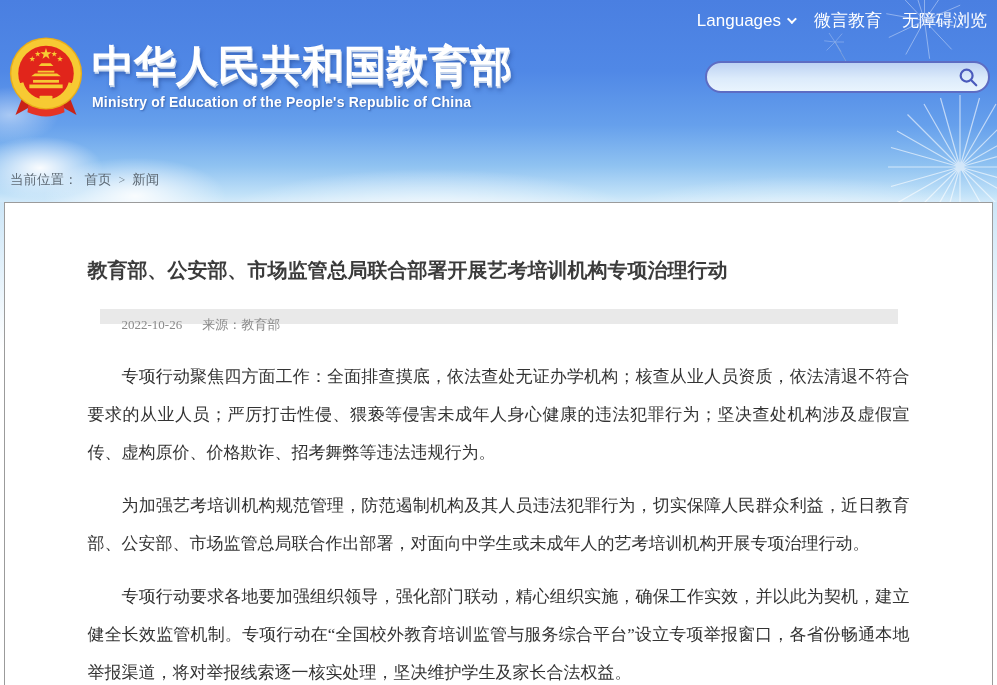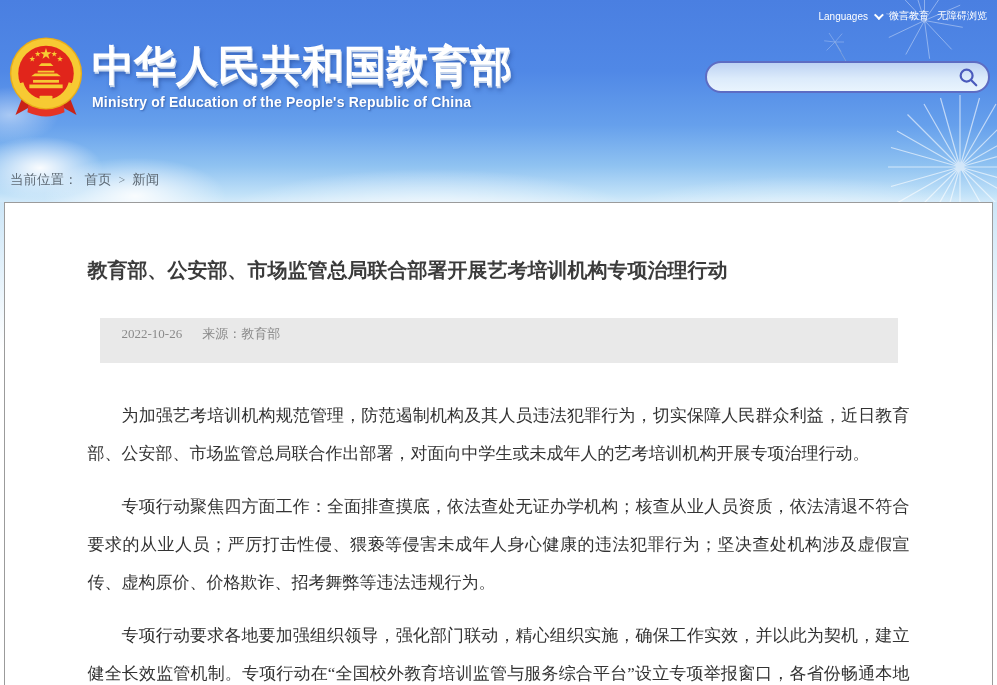--- a/index.html
+++ b/index.html
@@ -19,22 +19,22 @@
       radial-gradient(90px 45px at 40px 168px,  rgba(255,255,255,.95), rgba(255,255,255,0) 70%),
       radial-gradient(130px 55px at 135px 196px, rgba(255,255,255,.9),  rgba(255,255,255,0) 70%),
       radial-gradient(70px 40px at 10px 115px,  rgba(255,255,255,.45), rgba(255,255,255,0) 70%),
       radial-gradient(300px 70px at 430px 218px, rgba(255,255,255,.85), rgba(255,255,255,0) 70%),
       radial-gradient(280px 65px at 800px 222px, rgba(255,255,255,.6),  rgba(255,255,255,0) 70%),
       linear-gradient(180deg, #4a7fe1 0%, #5088e6 35%, #66a0ec 62%, #8fc2f1 82%, #c0e1f8 96%, #d2eafa 100%);
   }
 
   .topbar {
     position:absolute; top:9px; right:10px;
-    display:flex; align-items:center; gap:8px;
-    color:#ffffff; font-size:10px; z-index:5;
+    display:flex; align-items:center; gap:20px;
+    color:#ffffff; font-size:17px; z-index:5;
   }
   .topbar .tb-item { display:flex; align-items:center; gap:6px; cursor:pointer; white-space:nowrap; }
   .chevron {
     display:inline-block; width:7px; height:7px;
     border-right:2px solid #fff; border-bottom:2px solid #fff;
     transform:rotate(45deg) translateY(-2px);
   }
 
   .brand { position:absolute; left:9px; top:36px; display:flex; z-index:4; }
   .emblem { width:74px; height:86px; flex:0 0 auto; }
@@ -89,22 +89,22 @@
     border:1px solid #9b9b9b;
     min-height:600px;
   }
   .article { width:822px; margin:0 auto; }
   .article-title {
     padding-top:54px;
     font-size:20px; line-height:26px; font-weight:bold;
     color:#3b3b3b; text-align:left;
   }
   .meta-bar {
-    margin:35px 12px 0;
-    height:45px; line-height:31px;
+    margin:26px 12px 0;
+    height:15px; line-height:31px;
     background:#e9e9e9;
     padding-left:22px;
     font-family:"Liberation Serif", serif;
     font-size:13px; color:#8a8a8a;
     display:flex; gap:20px;
   }
   .article-body { margin-top:34px; }
   .article-body p {
     font-family:"Liberation Serif", serif;
     font-size:17px; line-height:38px;
@@ -190,19 +190,19 @@
 
 <div class="main-wrap">
   <main class="content-card">
     <article class="article">
       <h1 class="article-title">教育部、公安部、市场监管总局联合部署开展艺考培训机构专项治理行动</h1>
       <div class="meta-bar">
         <span>2022-10-26</span>
         <span>来源：教育部</span>
       </div>
       <div class="article-body">
+        <p>专项行动聚焦四方面工作：全面排查摸底，依法查处无证办学机构；核查从业人员资质，依法清退不符合要求的从业人员；严厉打击性侵、猥亵等侵害未成年人身心健康的违法犯罪行为；坚决查处机构涉及虚假宣传、虚构原价、价格欺诈、招考舞弊等违法违规行为。</p>
         <p>为加强艺考培训机构规范管理，防范遏制机构及其人员违法犯罪行为，切实保障人民群众利益，近日教育部、公安部、市场监管总局联合作出部署，对面向中学生或未成年人的艺考培训机构开展专项治理行动。</p>
-        <p>专项行动聚焦四方面工作：全面排查摸底，依法查处无证办学机构；核查从业人员资质，依法清退不符合要求的从业人员；严厉打击性侵、猥亵等侵害未成年人身心健康的违法犯罪行为；坚决查处机构涉及虚假宣传、虚构原价、价格欺诈、招考舞弊等违法违规行为。</p>
         <p>专项行动要求各地要加强组织领导，强化部门联动，精心组织实施，确保工作实效，并以此为契机，建立健全长效监管机制。专项行动在“全国校外教育培训监管与服务综合平台”设立专项举报窗口，各省份畅通本地举报渠道，将对举报线索逐一核实处理，坚决维护学生及家长合法权益。</p>
       </div>
     </article>
   </main>
 </div>
 
 </body></html>

